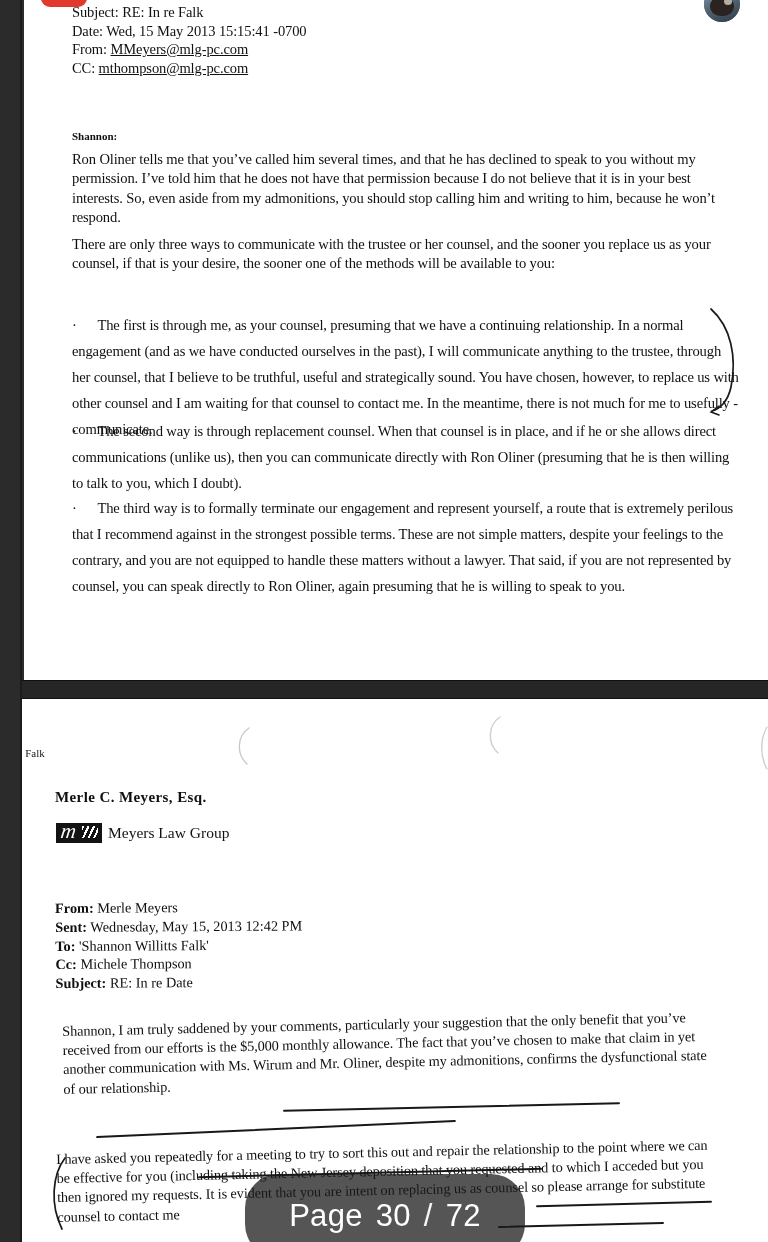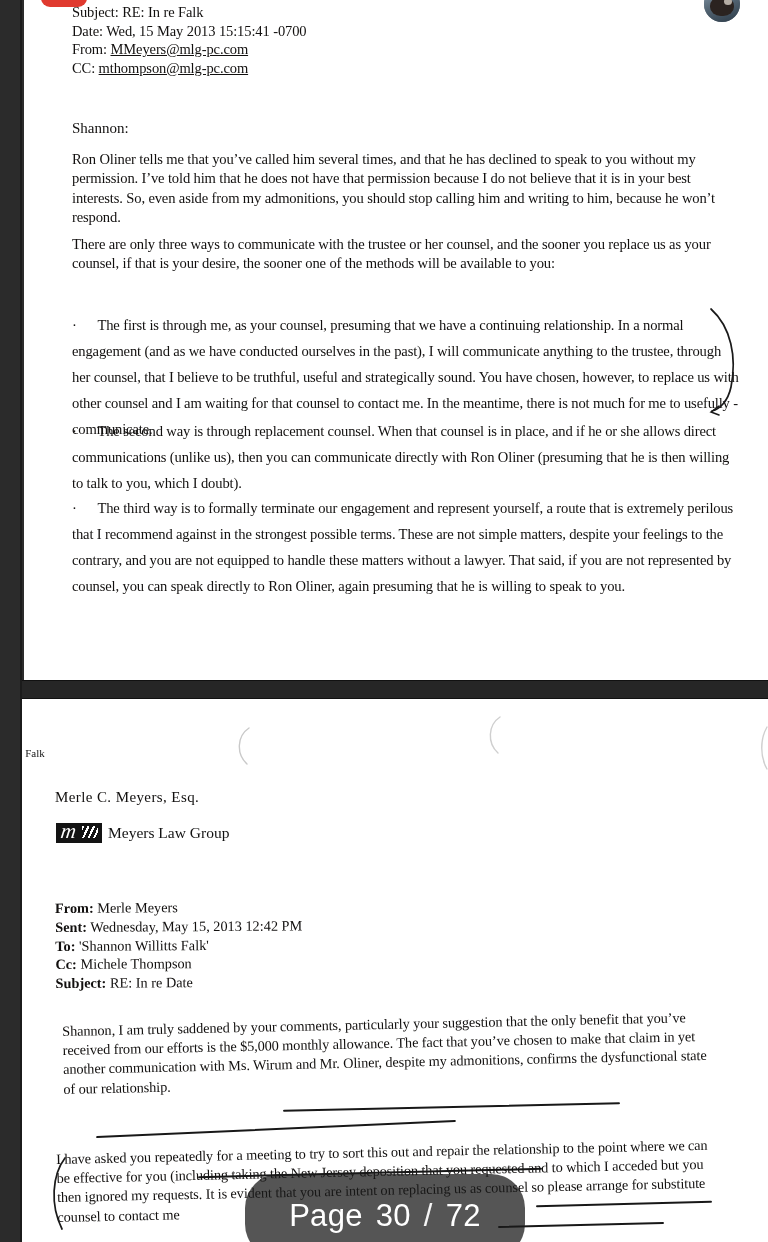--- a/index.html
+++ b/index.html
@@ -85,22 +85,23 @@
     font-size: 14.5px;
     line-height: 18.6px;
     letter-spacing: -0.1px;
   }
   .hdr-line { white-space: nowrap; }
   .hdr-line .u { text-decoration: underline; text-underline-offset: 1px; }
 
   .salutation {
     position: absolute;
     left: 48px;
-    top: 150px;
-    font-size: 15px;
+    top: 160px;
+    font-size: 11px;
+    font-weight: bold;
   }
 
   
   .p1 {
     position: absolute;
     left: 48px;
     width: 668px;
     font-size: 14.6px;
     line-height: 19.3px;
     text-align: left;
@@ -132,21 +133,21 @@
     font-size: 11px;
     color: #151515;
     z-index: 4;
   }
 
   .sig-name {
     position: absolute;
     left: 55px;
     top: 789px;
     font-size: 15px;
-    font-weight: normal;
+    font-weight: bold;
     letter-spacing: 0.4px;
     font-family: "Liberation Serif", "DejaVu Serif", serif;
   }
 
   .firm-row {
     position: absolute;
     left: 56px;
     top: 823px;
     display: flex;
     align-items: center;

